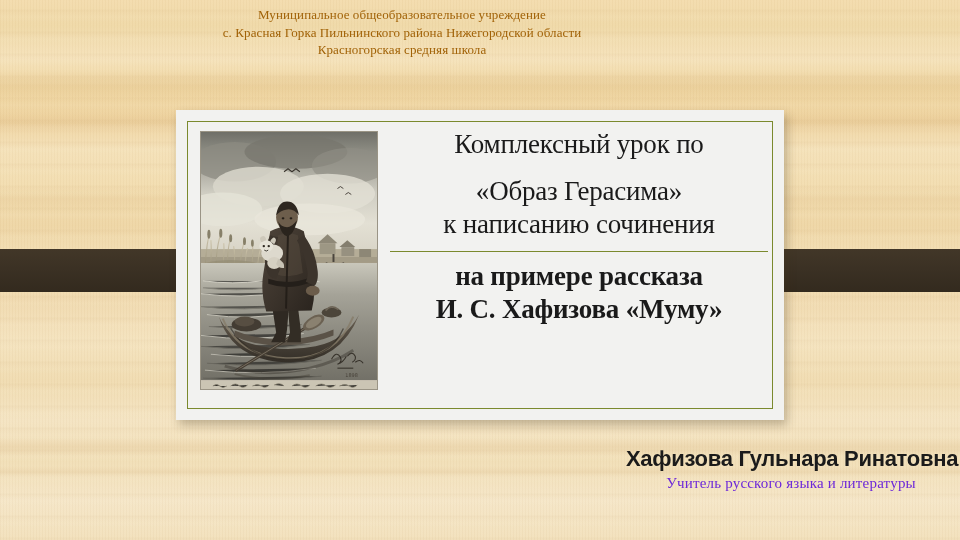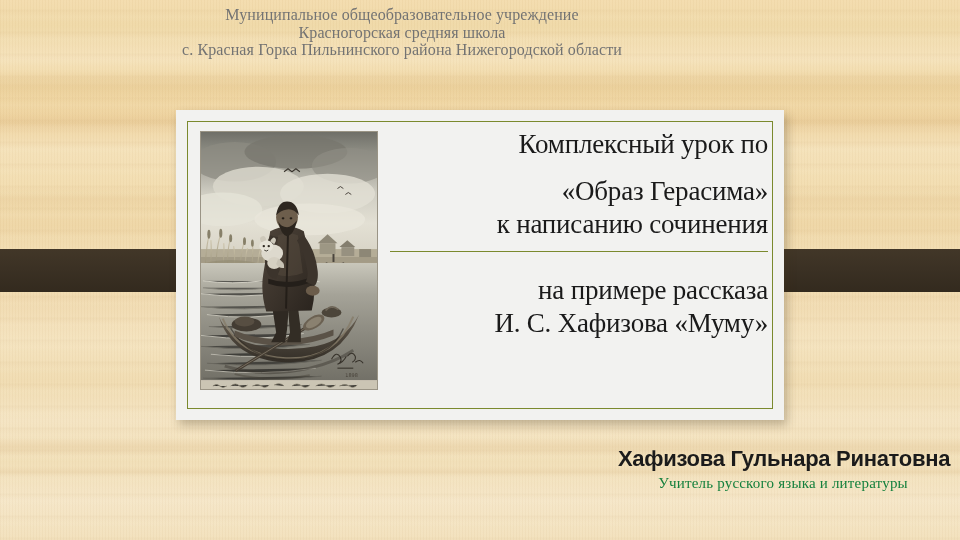--- a/index.html
+++ b/index.html
@@ -82,23 +82,23 @@
   .streak-e { top: 466px; height: 10px; background: linear-gradient(180deg, rgba(201,156,96,0) 0%, rgba(201,156,96,0.10) 50%, rgba(201,156,96,0) 100%); }
 
   
   .header {
     position: absolute;
     top: 6px;
     left: 0;
     width: 804px;
     text-align: center;
     line-height: 17.5px;
-    color: #737373;
+    color: #a16207;
     font-family: "Liberation Serif", serif;
-    font-size: 16px;
+    font-size: 13px;
     letter-spacing: 0.1px;
   }
   .header .hline { display: block; white-space: nowrap; }
 
   
   .ribbon {
     position: absolute;
     top: 249px;
     height: 43px;
     background: linear-gradient(180deg, #423728 0%, #3b3124 45%, #332a1e 100%);
@@ -163,52 +163,52 @@
     width: 378px;
     color: #1a1a1a;
     text-align: center;
     font-family: "Liberation Serif", serif;
   }
   .title-line {
     font-size: 27px;
     line-height: 33px;
     letter-spacing: -0.2px;
   }
-  .title-group { margin: 0; text-align: right; }
+  .title-group { margin: 0; }
   .group-1 { margin-top: 2px; }
   .group-2 { margin-top: 14px; }
-  .group-3 { margin-top: 22px; }
+  .group-3 { margin-top: 8px; font-weight: bold; }
   .title-rule {
     height: 0;
     border-top: 1px solid #7b8a2e;
     margin: 10px 0 0 0;
   }
 
   
   .credit {
     position: absolute;
-    right: 12px;
+    right: 4px;
     top: 446px;
     text-align: center;
     width: 330px;
   }
   .credit-name {
     font-family: "Liberation Sans", sans-serif;
     font-weight: bold;
     font-size: 22px;
     line-height: 26px;
     color: #1b1b1b;
     letter-spacing: -0.3px;
     white-space: nowrap;
   }
   .credit-role {
     font-family: "Liberation Serif", serif;
     font-size: 15px;
     line-height: 20px;
-    color: #15803d;
+    color: #6d28d9;
     margin-top: 1px;
     white-space: nowrap;
     letter-spacing: 0.2px;
   }
 </style>
 </head>
 <body>
 
 <div class="slide">
 
@@ -216,22 +216,22 @@
   <div class="wood-grain"></div>
   <div class="wood-fiber"></div>
   <div class="wood-streak streak-a"></div>
   <div class="wood-streak streak-b"></div>
   <div class="wood-streak streak-c"></div>
   <div class="wood-streak streak-d"></div>
   <div class="wood-streak streak-e"></div>
 
   <div class="header">
     <span class="hline">Муниципальное общеобразовательное учреждение</span>
+    <span class="hline">с. Красная Горка Пильнинского района Нижегородской области</span>
     <span class="hline">Красногорская средняя школа</span>
-    <span class="hline">с. Красная Горка Пильнинского района Нижегородской области</span>
   </div>
 
   <div class="ribbon ribbon-left"></div>
   <div class="ribbon-cap cap-left"></div>
   <div class="ribbon ribbon-right"></div>
   <div class="ribbon-cap cap-right"></div>
 
   <div class="card">
     <div class="card-inner-border"></div>
     <div class="card-body">

